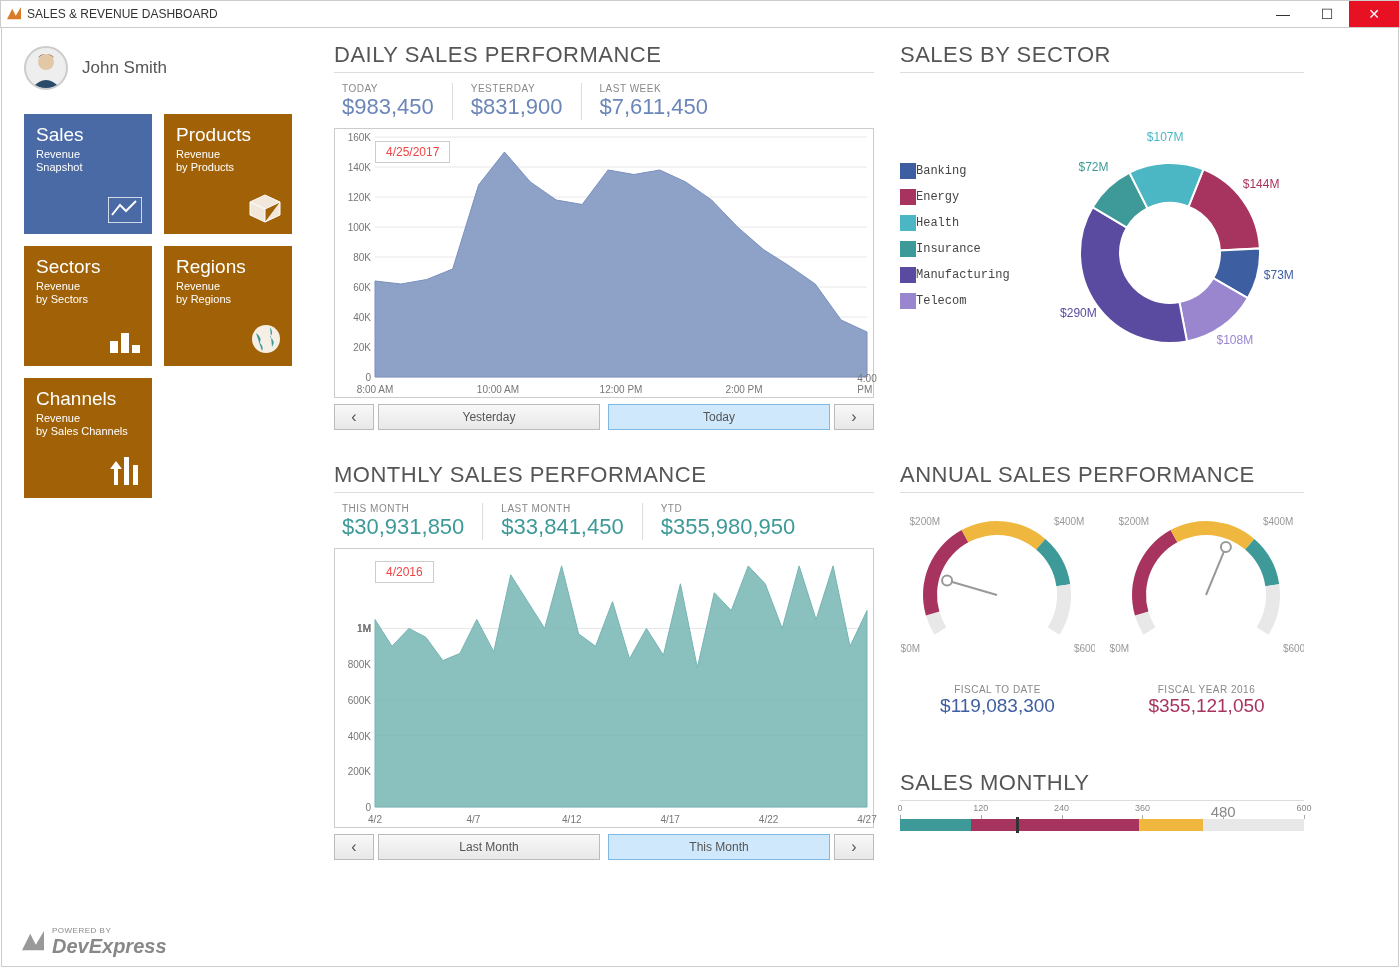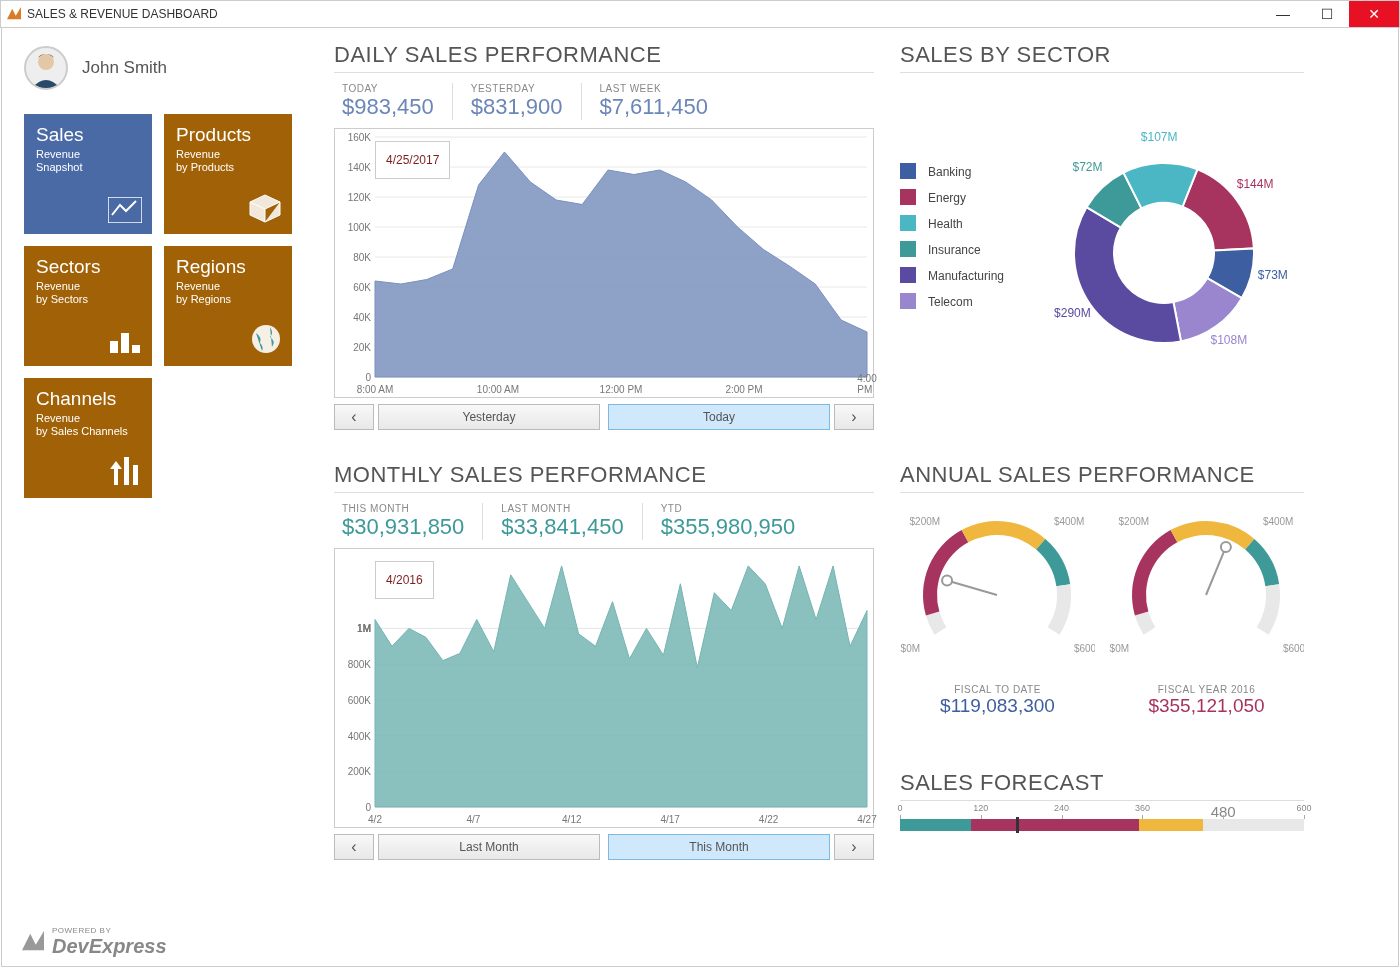--- a/index.html
+++ b/index.html
@@ -27,30 +27,30 @@
 .shead { font-size: 22px; font-weight: 300; color: #555; letter-spacing: .5px; margin-bottom: 4px; }
 .shead::after { content: ""; display: block; border-bottom: 1px solid #ddd; margin-top: 4px; }
 
 .kpirow { display: flex; padding-top: 6px; }
 .kpi { padding: 0 18px; border-left: 1px solid #ddd; }
 .kpi:first-child { border-left: none; padding-left: 8px; }
 .kpi .label { font-size: 10px; color: #888; letter-spacing: .5px; }
 .kpi .val { font-size: 22px; font-weight: 300; }
 
 .chartbox { border: 1px solid #ccc; position: relative; background: #fff; }
-.dbox { position: absolute; top: 12px; left: 40px; background: #fff; border: 1px solid #ccc; padding: 11px 10px; font-size: 12px; color: #7f1d1d; }
+.dbox { position: absolute; top: 12px; left: 40px; background: #fff; border: 1px solid #ccc; padding: 3px 10px; font-size: 12px; color: #ef4444; }
 
 .navbar { display: flex; margin-top: 6px; }
 .nbtn { height: 26px; border: 1px solid #bbb; background: linear-gradient(#f8f8f8,#e8e8e8); display: flex; align-items:center; justify-content:center; font-size: 16px; color:#555; cursor:pointer; }
 .nbtn.arrow { width: 40px; }
 .nbtn.wide { flex: 1; margin: 0 4px; font-size: 12px; }
 .nbtn.sel { background: #cfe8fb; border-color: #7fb8e0; }
 
 .legend { display: flex; flex-direction: column; gap: 10px; font-size: 12px; color:#444; }
-.legend .item { display:flex; align-items:flex-end; gap: 12px; }
+.legend .item { display:flex; align-items:center; gap: 0; font-family: Liberation Mono, monospace; }
 .legend .sw { width: 16px; height: 16px; }
 
 .footer { position: absolute; left: 20px; bottom: 8px; display:flex; align-items:center; gap:8px; color:#888; }
 .footer .fx { font-size: 20px; font-weight: bold; font-style: italic; }
 .footer .pb { font-size: 8px; letter-spacing:.5px; }
 
 .ytick { position:absolute; right: calc(100% - 36px); font-size: 10px; color:#777; transform: translateY(-50%); }
 .xtick { position:absolute; bottom: 2px; font-size: 10px; color:#777; transform: translateX(-50%); }
 .gvaln { font-size:19px; font-weight:300; text-align:center; }
 .gcap { font-size:10px; color:#888; text-align:center; letter-spacing:.5px; }
@@ -289,21 +289,21 @@
         <div class="gvaln" style="color:#3d5ea0;">$119,083,300</div>
       </div>
       <div style="flex:1;">
         <div class="gcap">FISCAL YEAR 2016</div>
         <div class="gvaln" style="color:#a7335f;">$355,121,050</div>
       </div>
     </div>
   </div>
 
   <div class="section" style="left:898px; top:742px; width:404px;">
-    <div class="shead" style="margin-bottom:0;">SALES FORECAST</div>
+    <div class="shead" style="margin-bottom:0;">SALES MONTHLY</div>
     <div style="position:relative; height:16px; margin-top:2px;" id="forecast-ticks">
         <span style="position: absolute; left: 0%; transform: translateX(-50%); font-size: 9px; color: rgb(136, 136, 136);">0</span>
         <div style="position: absolute; left: 0%; top: 12px; width: 1px; height: 4px; background: rgb(170, 170, 170);"></div>
         <span style="position: absolute; left: 20%; transform: translateX(-50%); font-size: 9px; color: rgb(136, 136, 136);">120</span>
         <div style="position: absolute; left: 20%; top: 12px; width: 1px; height: 4px; background: rgb(170, 170, 170);"></div>
         <span style="position: absolute; left: 40%; transform: translateX(-50%); font-size: 9px; color: rgb(136, 136, 136);">240</span>
         <div style="position: absolute; left: 40%; top: 12px; width: 1px; height: 4px; background: rgb(170, 170, 170);"></div>
         <span style="position: absolute; left: 60%; transform: translateX(-50%); font-size: 9px; color: rgb(136, 136, 136);">360</span>
         <div style="position: absolute; left: 60%; top: 12px; width: 1px; height: 4px; background: rgb(170, 170, 170);"></div>
         <span style="position: absolute; left: 80%; transform: translateX(-50%); font-size: 15px; color: rgb(136, 136, 136);">480</span>

